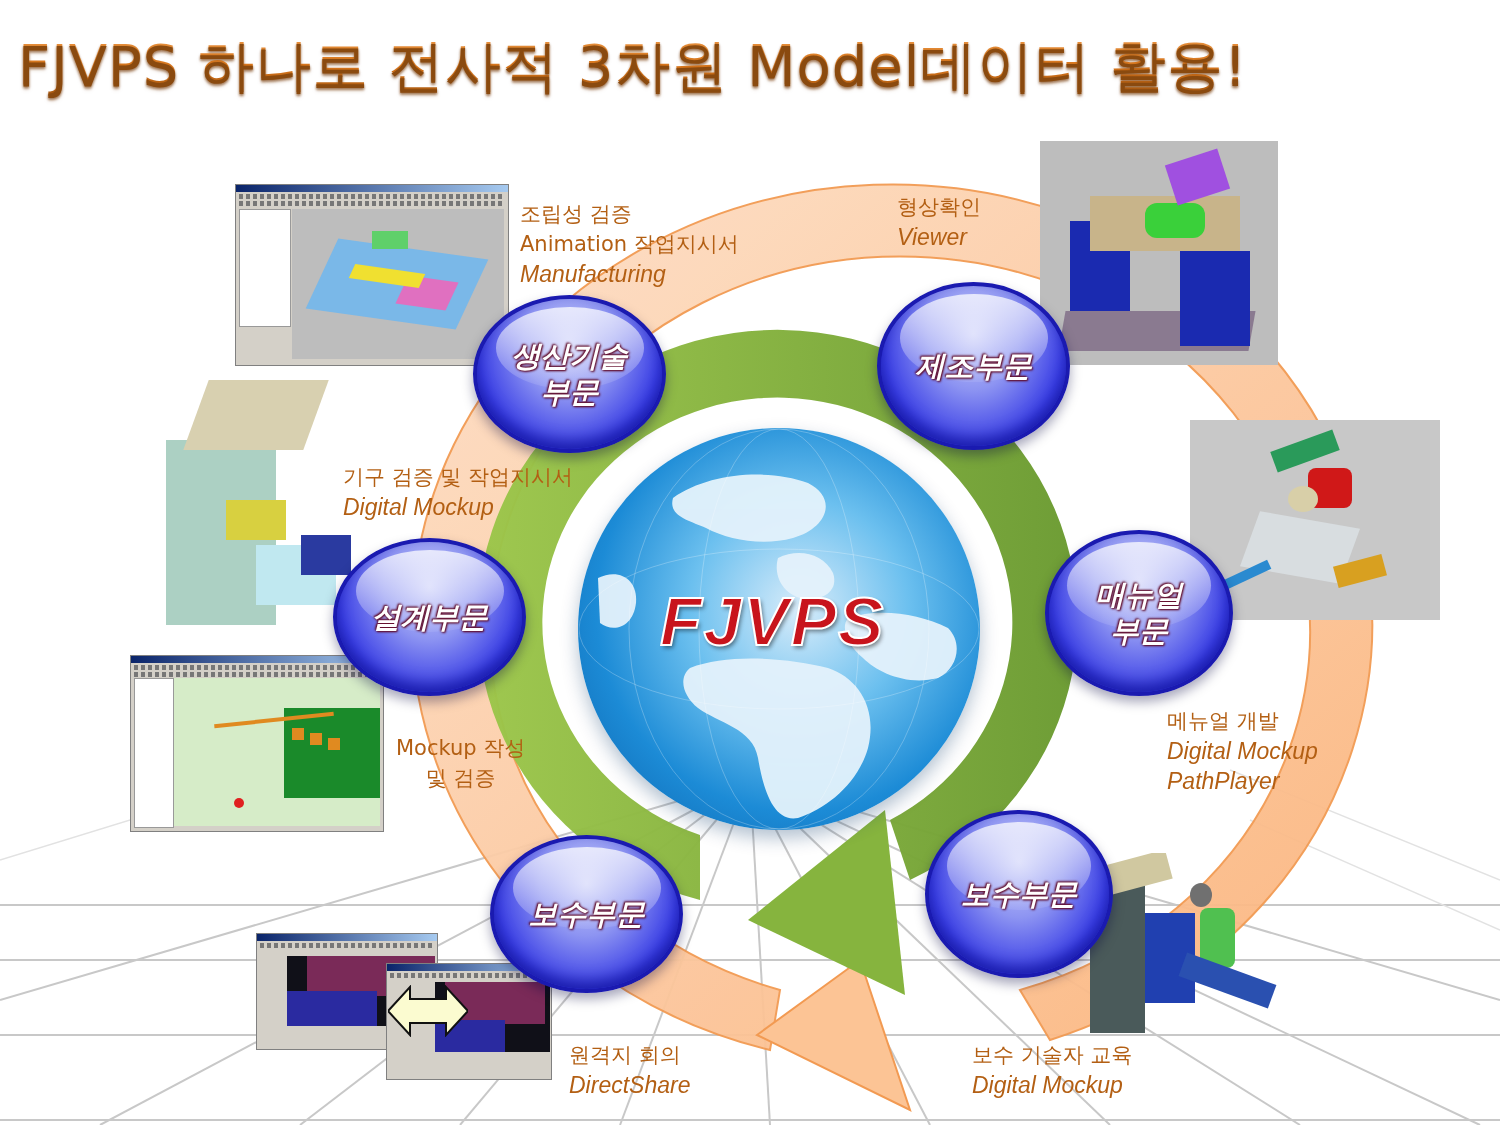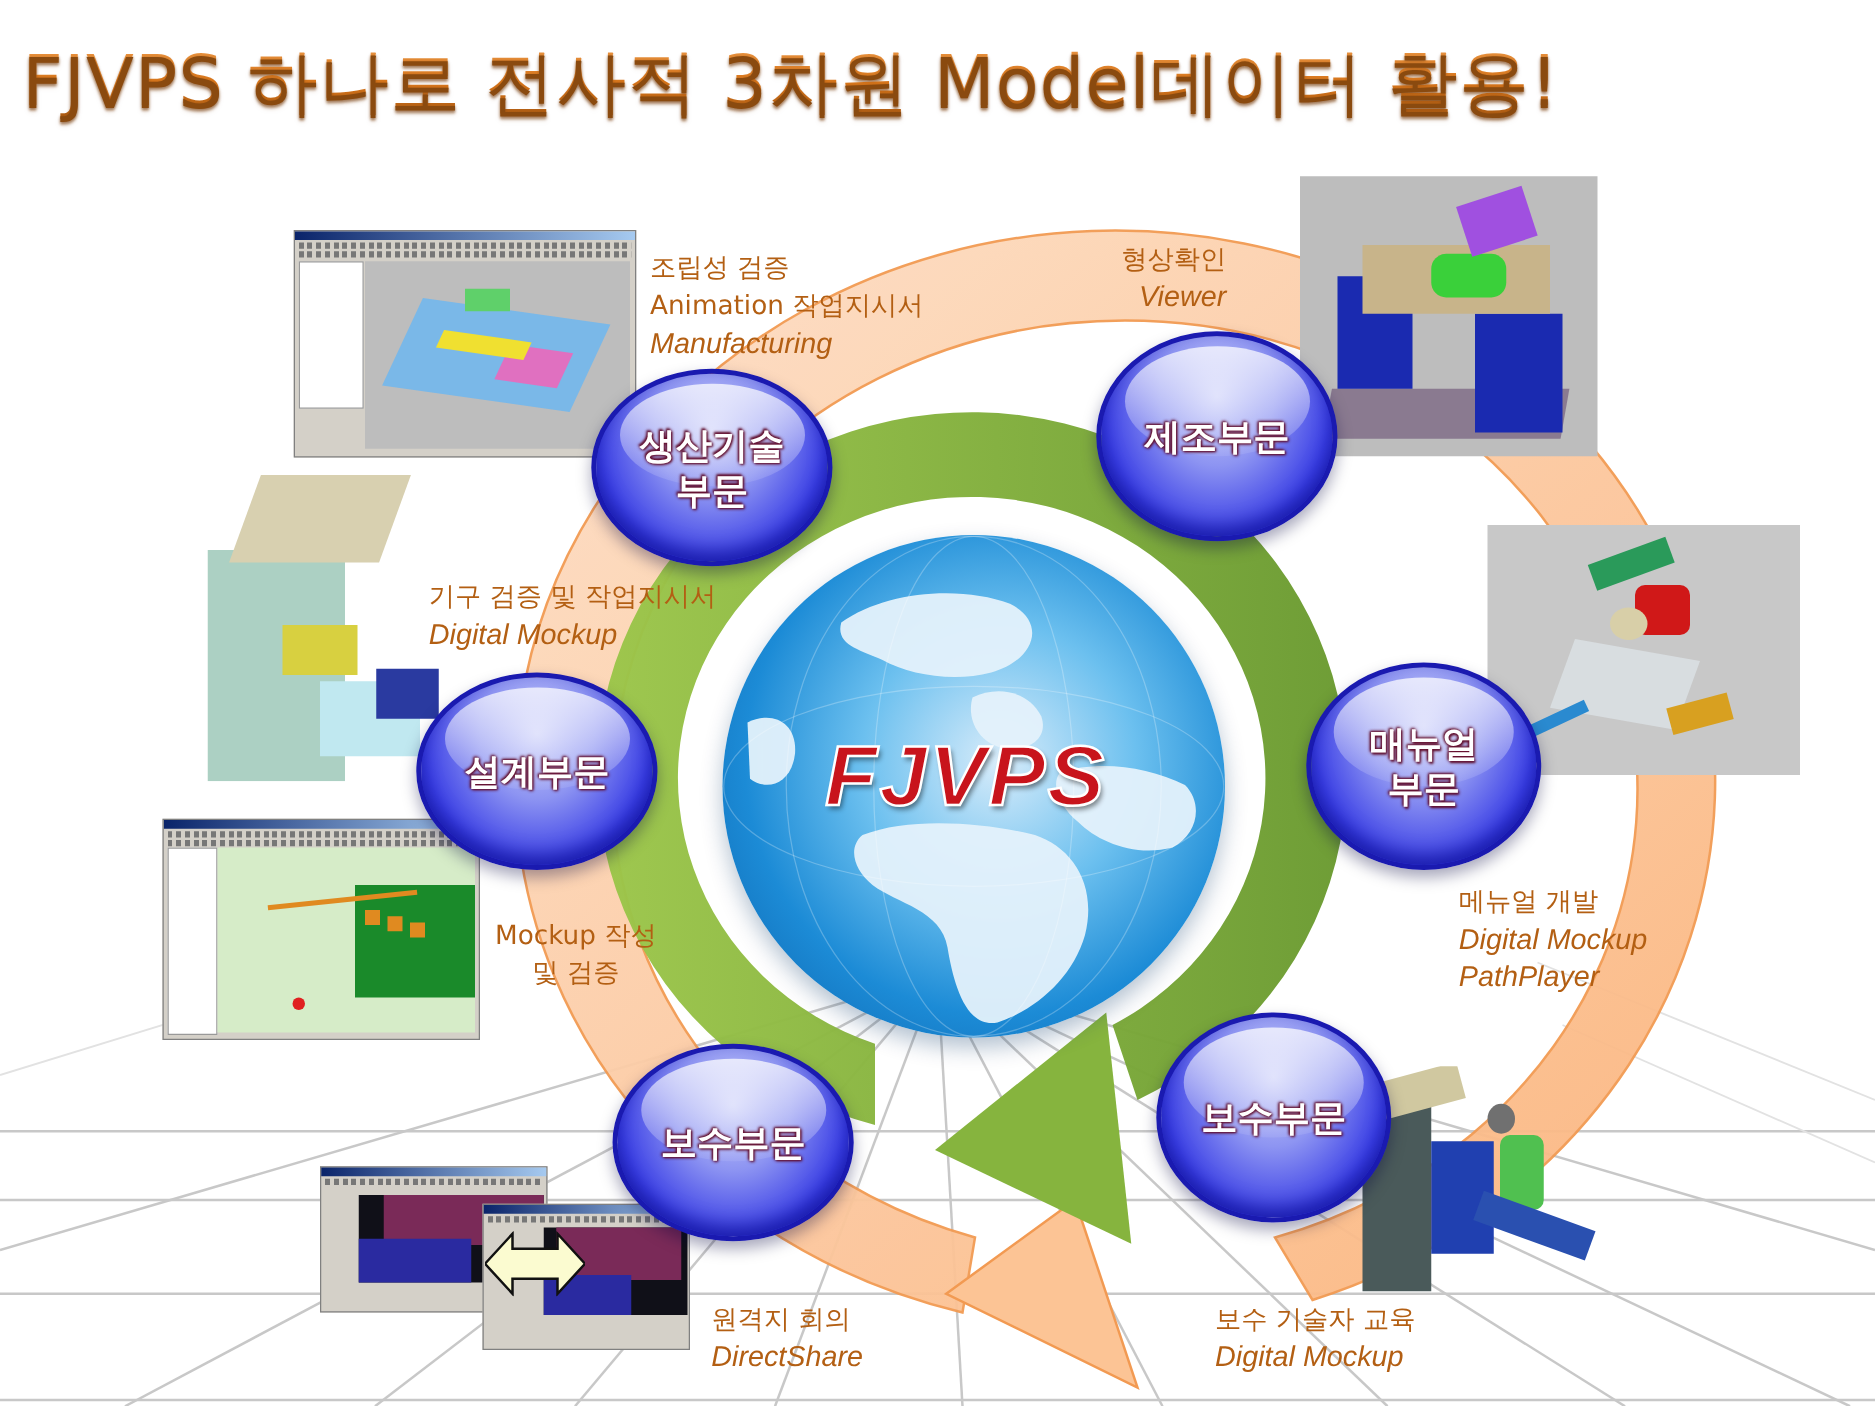--- a/index.html
+++ b/index.html
@@ -13,21 +13,21 @@
     -webkit-background-clip:text;background-clip:text;-webkit-text-fill-color:transparent;
     filter:drop-shadow(0 2px 1px rgba(120,60,10,.5));}
   .label{position:absolute;z-index:6;color:#b35f13;font-size:21px;line-height:30px;
     font-family:"DejaVu Sans","Liberation Sans",sans-serif;}
   .label .it{font-style:italic;display:block;font-family:"Liberation Sans","DejaVu Sans",sans-serif;font-size:23px;}
   .label .kr{display:block;}
   .center{ text-align:center;}
   .sphere{position:absolute;border-radius:50%;z-index:7;
     background:radial-gradient(ellipse at 50% 30%,#c9cdfa 0%,#8d94f2 35%,#3a3fe6 70%,#1a1dc9 100%);
     border:4px solid #1a1ab0;box-shadow:0 6px 12px rgba(0,0,60,.35), inset 0 -8px 14px rgba(0,0,120,.5);
-    display:flex;align-items:center;justify-content:center;text-align:center;}
+    display:flex;align-items:center;justify-content:center;text-align:center;font-style:italic;}
   .sphere::before{content:"";position:absolute;left:10%;top:5%;width:80%;height:55%;border-radius:50%;
     background:linear-gradient(180deg,rgba(255,255,255,.75),rgba(255,255,255,.08));}
   .sphere span{position:relative;color:#fff;font-size:29px;font-weight:bold;line-height:36px;
     text-shadow:0 0 3px #6a1030,1px 1px 2px #5a0a28,-1px -1px 2px #5a0a28;
     font-family:"DejaVu Sans","Liberation Sans",sans-serif;}
   .globe{position:absolute;left:578px;top:428px;width:402px;height:402px;border-radius:50%;z-index:4;
     background:radial-gradient(circle at 55% 45%,#d8ecfa 0%,#6cc0ef 35%,#1c8bd6 65%,#0a5ea8 100%);
     box-shadow:0 8px 18px rgba(0,50,100,.3);overflow:hidden;}
   .globe svg{position:absolute;left:0;top:0;}
   .globe-label{position:absolute;left:660px;top:582px;z-index:8;font-size:68px;font-style:italic;font-weight:bold;
@@ -197,21 +197,21 @@
   <div style="position:absolute;left:105px;top:30px;width:22px;height:24px;background:#707070;border-radius:50%;"></div>
   <div style="position:absolute;left:95px;top:115px;width:95px;height:25px;background:#2a50b0;transform:rotate(20deg);"></div>
 </div>
 
 <div class="sphere" style="left:473px;top:295px;width:185px;height:150px;">
   <span>
       <span style="display:block;">생산기술</span>
       <span style="display:block;">부문</span>
     </span>
 </div>
-<div class="sphere" style="left:877px;top:265px;width:185px;height:160px;">
+<div class="sphere" style="left:877px;top:282px;width:185px;height:160px;">
   <span>제조부문</span>
 </div>
 <div class="sphere" style="left:1045px;top:530px;width:180px;height:158px;align-items:center;">
   <span>
       <span style="display:block;">매뉴얼</span>
       <span style="display:block;">부문</span>
     </span>
 </div>
 <div class="sphere" style="left:925px;top:810px;width:180px;height:160px;">
   <span>보수부문</span>
@@ -221,21 +221,21 @@
 </div>
 <div class="sphere" style="left:333px;top:538px;width:185px;height:150px;">
   <span>설계부문</span>
 </div>
 
 <div class="label" style="left:520px;top:187px;margin-top:12px;">
   <span class="kr">조립성 검증</span>
   <span class="kr">Animation 작업지시서</span>
   <span class="it">Manufacturing</span>
 </div>
-<div class="label" style="left:897px;top:192px;text-align:right;">
+<div class="label" style="left:897px;top:192px;">
   <span class="kr">형상확인</span>
   <span class="it">Viewer</span>
 </div>
 <div class="label" style="left:343px;top:462px;">
   <span class="kr">기구 검증 및 작업지시서</span>
   <span class="it">Digital Mockup</span>
 </div>
 <div class="label" style="left:1167px;top:706px;">
   <span class="kr">메뉴얼 개발</span>
   <span class="it">Digital Mockup</span>

